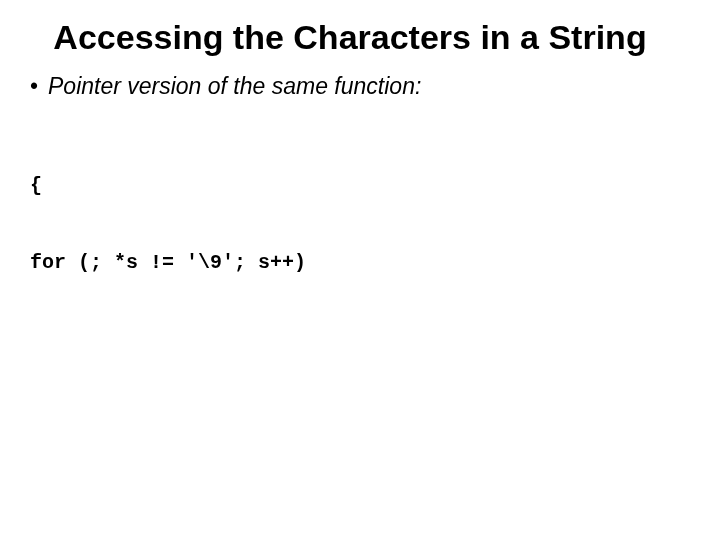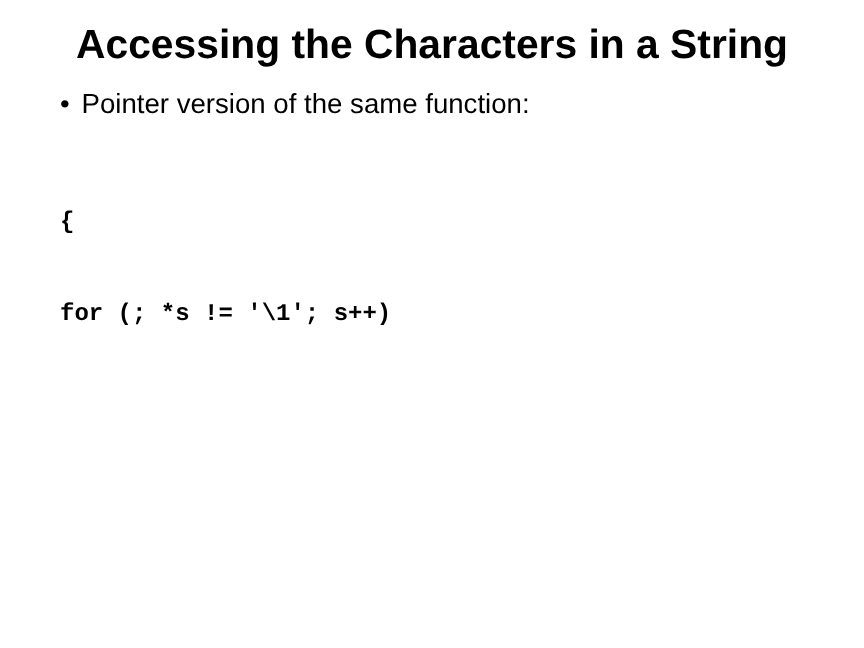--- a/index.html
+++ b/index.html
@@ -8,21 +8,21 @@
     width: 720px;
     height: 540px;
     background: #ffffff;
     font-family: Arial, Helvetica, sans-serif;
     color: #000000;
   }
   .slide {
     box-sizing: border-box;
     width: 720px;
     height: 540px;
-    padding: 18px 48px 0 48px;
+    padding: 18px 48px 0 28px;
   }
   .title {
     font-size: 34px;
     font-weight: bold;
     text-align: center;
     line-height: 1.15;
     margin: 0 0 16px 0;
   }
   .bullet-row {
     display: flex;
@@ -31,20 +31,21 @@
     margin: 0 0 22px 2px;
   }
   .bullet-dot {
     width: 18px;
     flex: 0 0 18px;
     text-align: left;
     font-size: 23px;
   }
   .bullet-text {
     flex: 1;
+    font-style: italic;
   }
   .code {
     font-family: "Courier New", Courier, monospace;
     font-size: 20px;
     font-weight: bold;
     line-height: 1.28;
     white-space: pre;
     margin-left: 2px;
   }
   .code div {
@@ -58,19 +59,19 @@
 
   <h1 class="title">Accessing the Characters in a String</h1>
 
   <div class="bullet-row">
     <span class="bullet-dot">•</span>
     <span class="bullet-text">Pointer version of the same function:</span>
   </div>
 
   <div class="code">
     <div>{</div>
-    <div>for (; *s != '\1'; s++)</div>
+    <div>for (; *s != '\9'; s++)</div>
     
     
     
   </div>
 
 </div>
 
 </body></html>

